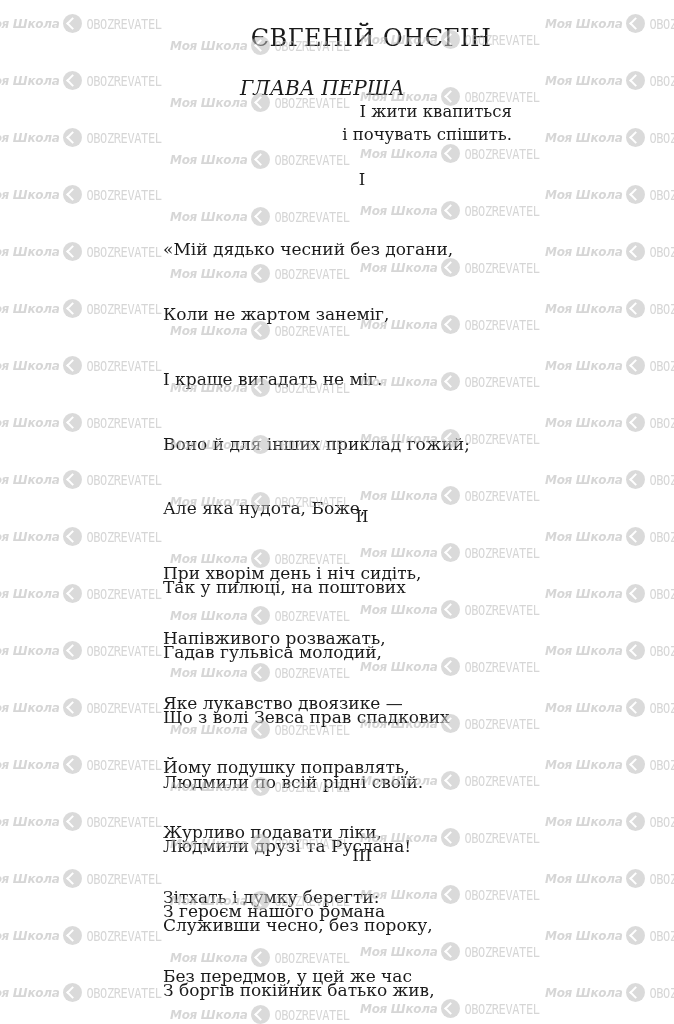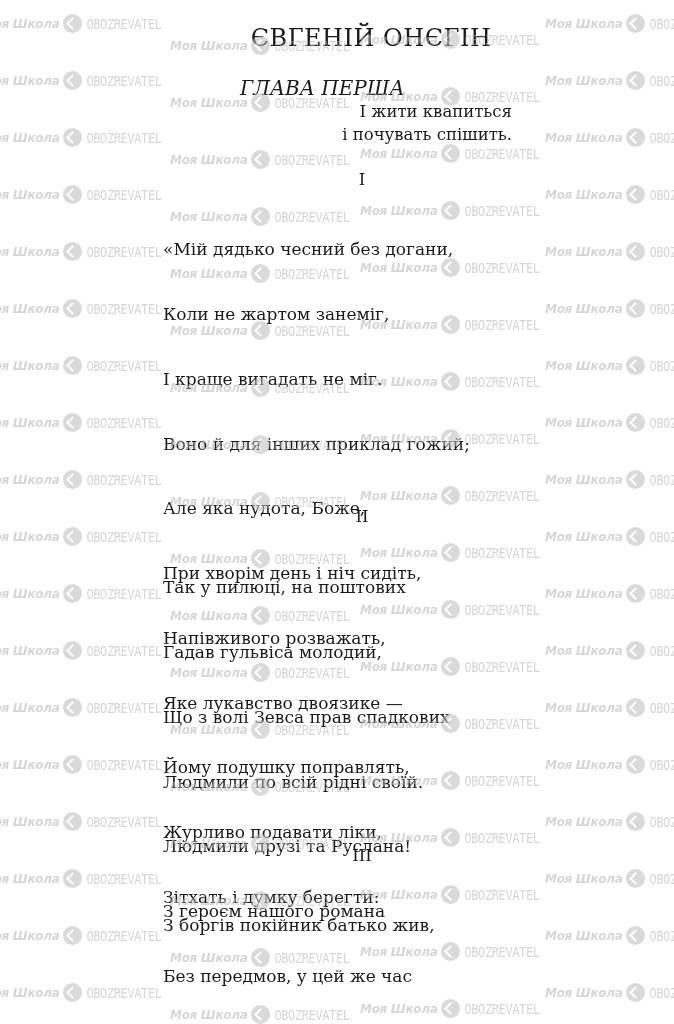--- a/index.html
+++ b/index.html
@@ -70,20 +70,21 @@
     
     
     
     
     
     
   </div>
 
   <div class="stanza-num" style="top:846px">III</div>
   <div class="stanza" style="top:872px">
+    <div>Служивши чесно, без пороку,</div>
     <div>З боргів покійник батько жив,</div>
     
     
   </div>
 
 </div>
 
 <div class="wm-layer" id="wm-layer">
     <div class="wm" style="left: -18px; top: 14px;">
       <span class="school">Моя Школа</span>

